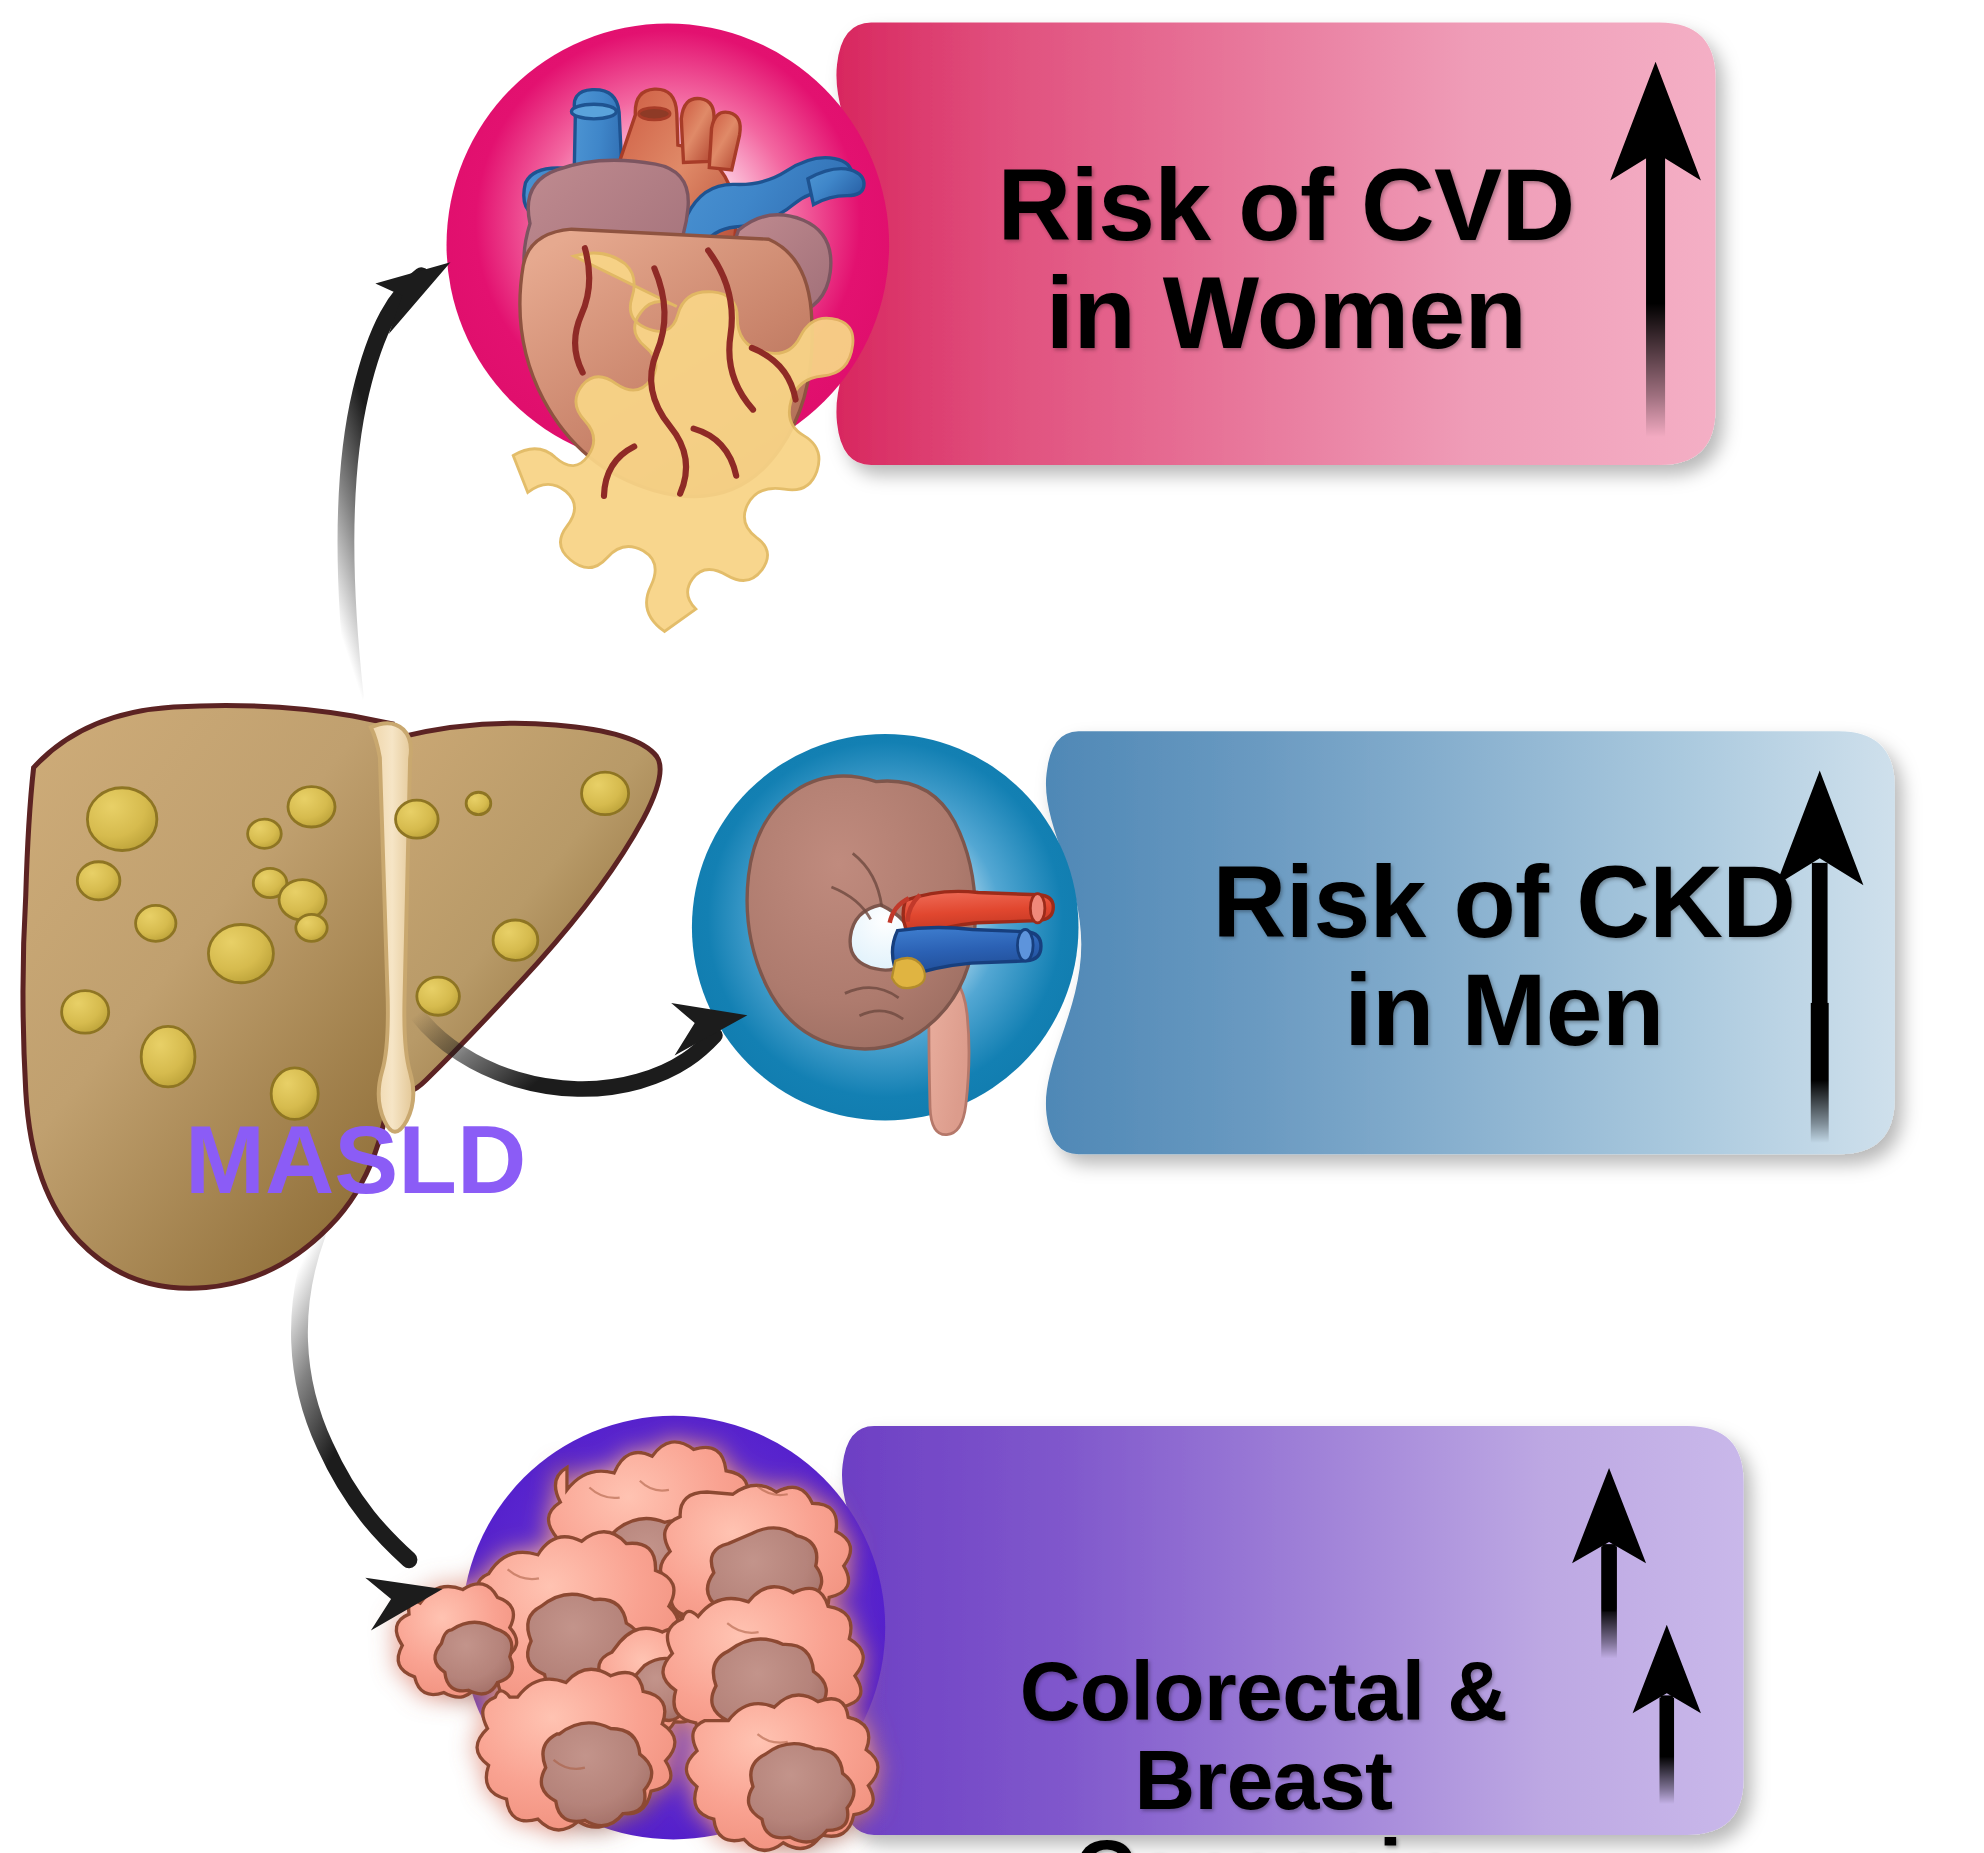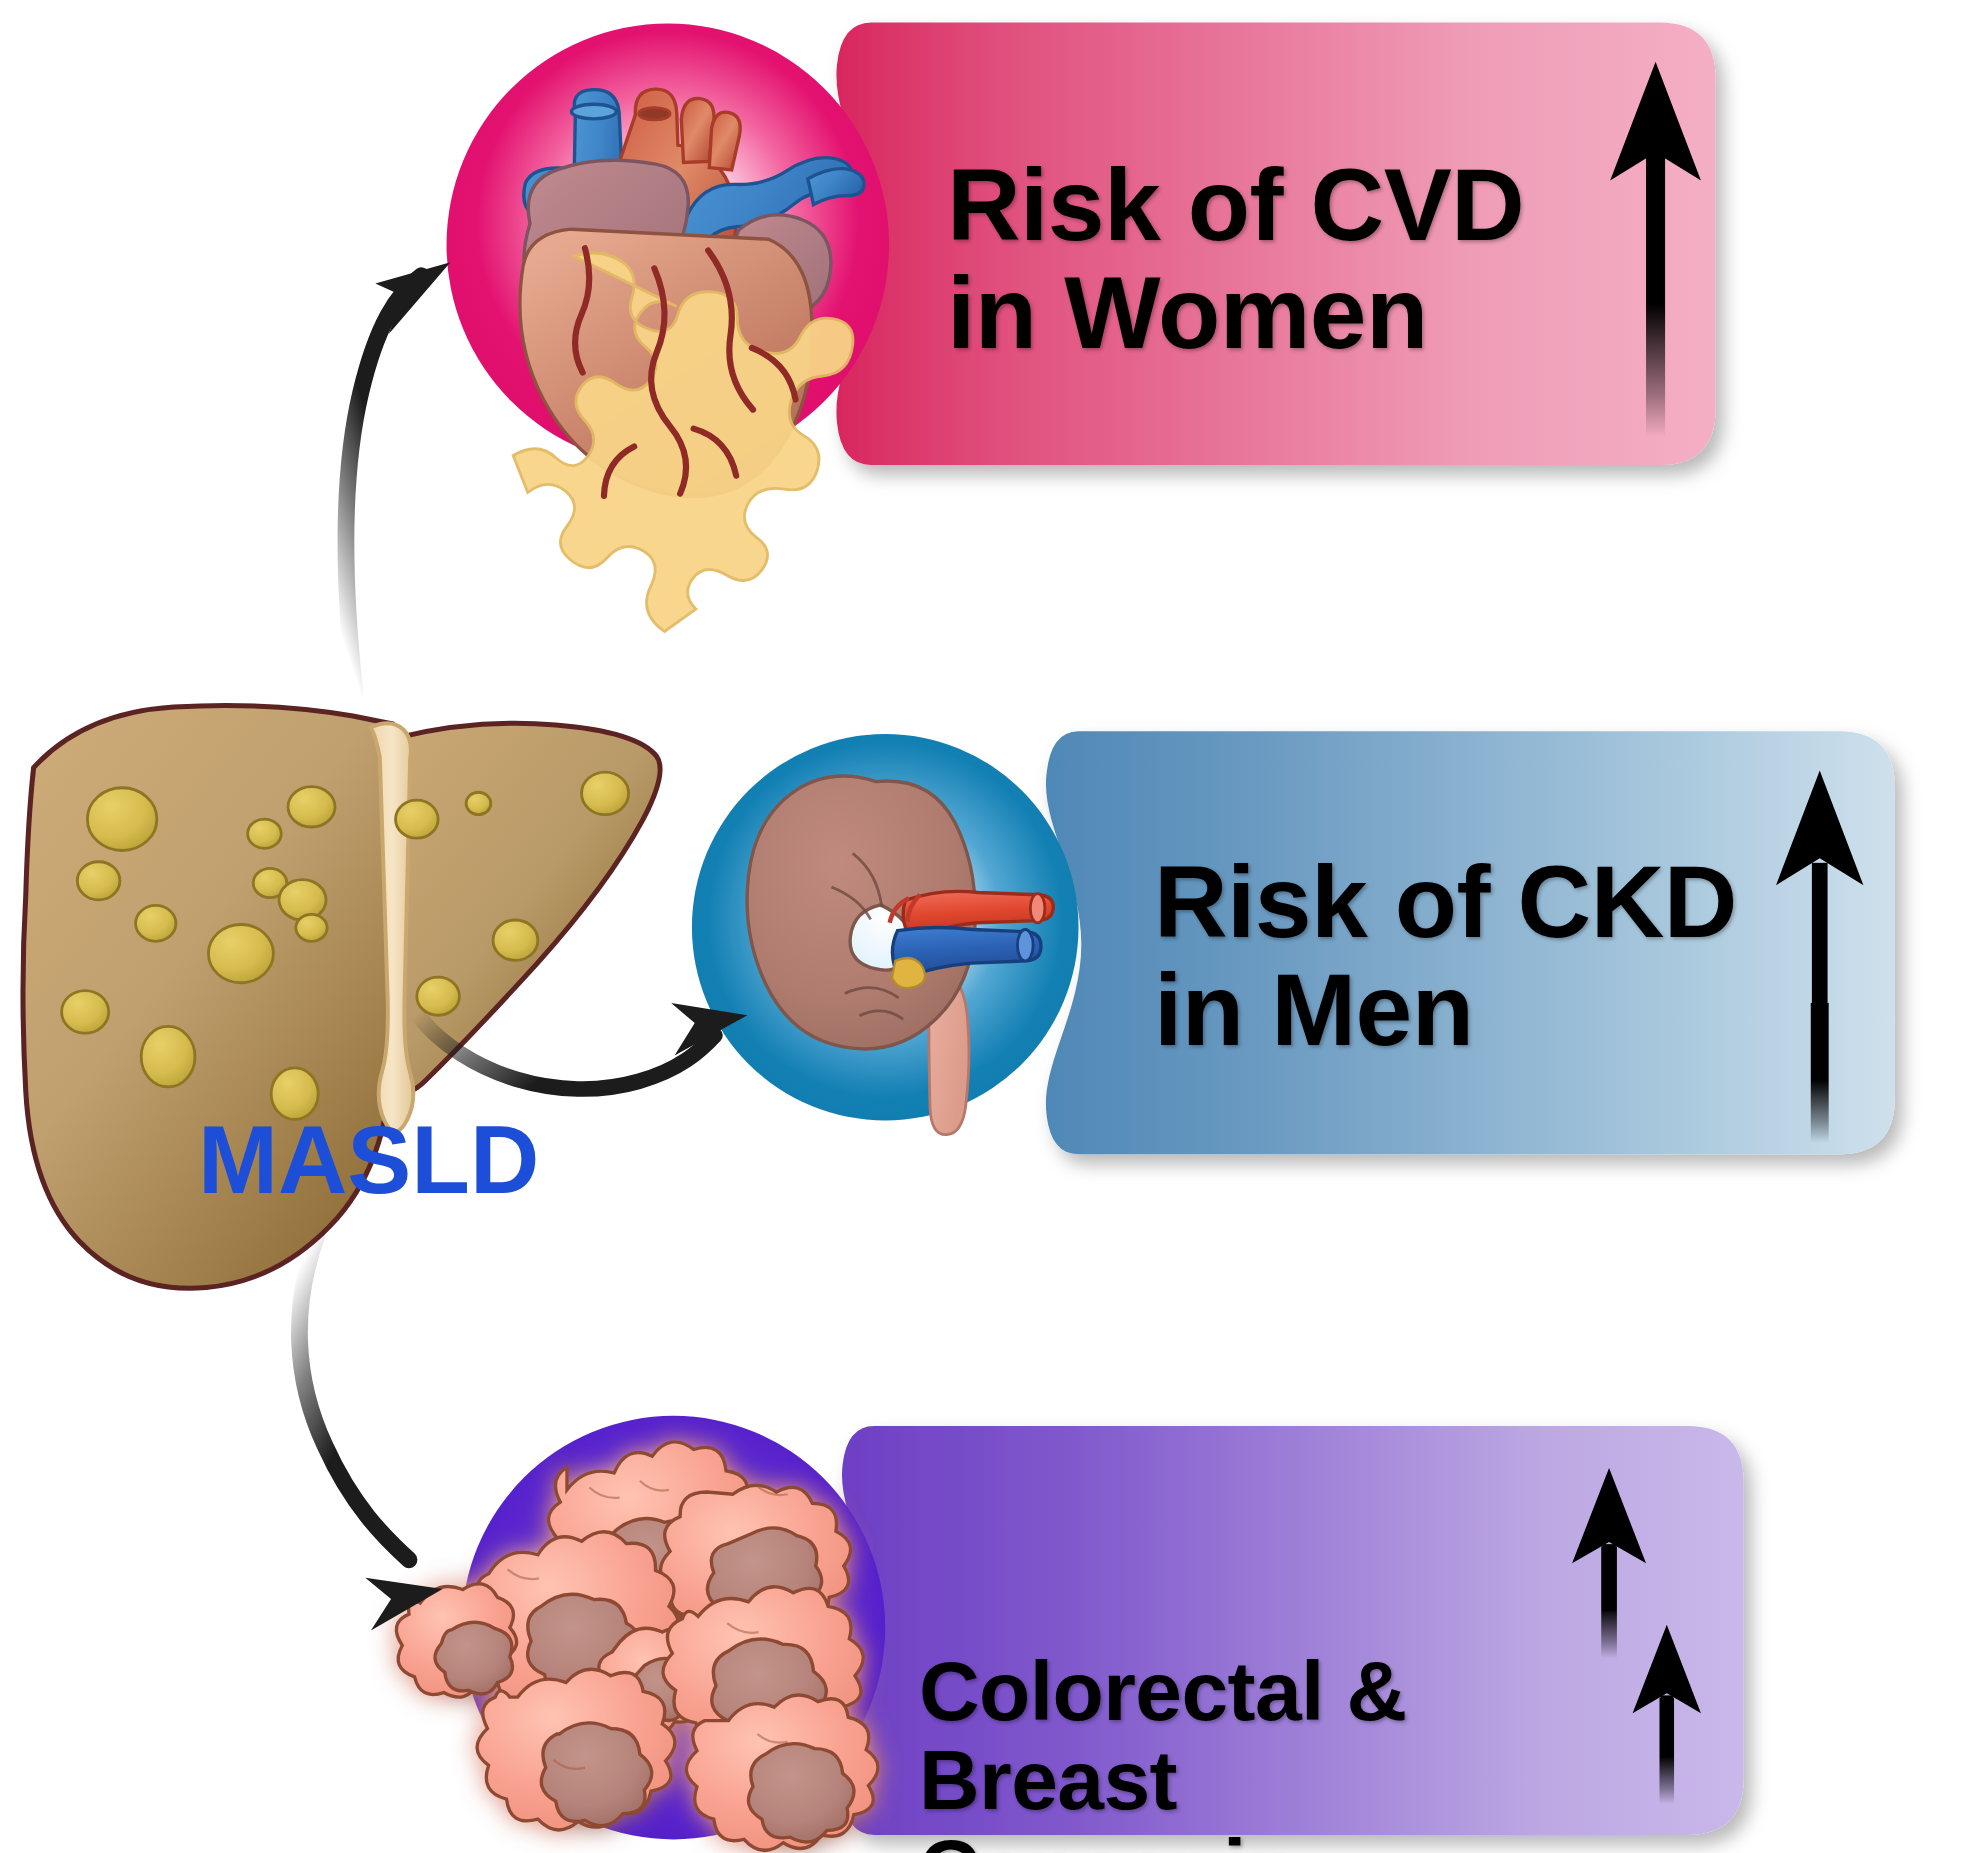--- a/index.html
+++ b/index.html
@@ -3,33 +3,33 @@
 <meta charset="utf-8">
 <style>
   html,body{margin:0;padding:0;background:#ffffff;}
   body{font-family:"Liberation Sans",sans-serif;}
   #stage{position:relative;width:1985px;height:1854px;background:#fff;overflow:hidden;}
   #stage svg.layer{position:absolute;left:0;top:0;width:1985px;height:1854px;}
   .bnr-txt{
     position:absolute;color:#000;font-weight:bold;
     font-family:"Liberation Sans Narrow","Liberation Sans",sans-serif;
     font-stretch:condensed;
-    line-height:1.06;
+    text-align:center;line-height:1.06;
     letter-spacing:-0.6px;
     white-space:pre-line;
     text-shadow:1.7px 2.2px 3.9px rgba(0,0,0,0.30);
   }
   #cvd-text{left:947px;top:151px;width:678px;font-size:102px;}
   #ckd-text{left:1154px;top:848px;width:700px;font-size:102px;}
   #hcc-text-1{left:952px;top:1485px;width:633px;font-size:99px;}
   #hcc-text-2{left:919px;top:1647px;width:689px;font-size:84px;}
   #masld-label{
     position:absolute;left:185px;top:1105px;width:381px;
     font-family:"Liberation Sans",sans-serif;font-weight:bold;
-    font-size:96px;color:#1d4ed8;letter-spacing:0px;text-align:left;margin-left:13px;
+    font-size:96px;color:#8b5cf6;letter-spacing:0px;text-align:left;
   }
 </style>
 </head>
 <body>
 
 <div id="stage">
 
   <svg class="layer" viewBox="0 0 3543 3309" xmlns="http://www.w3.org/2000/svg">
     <defs>
 

